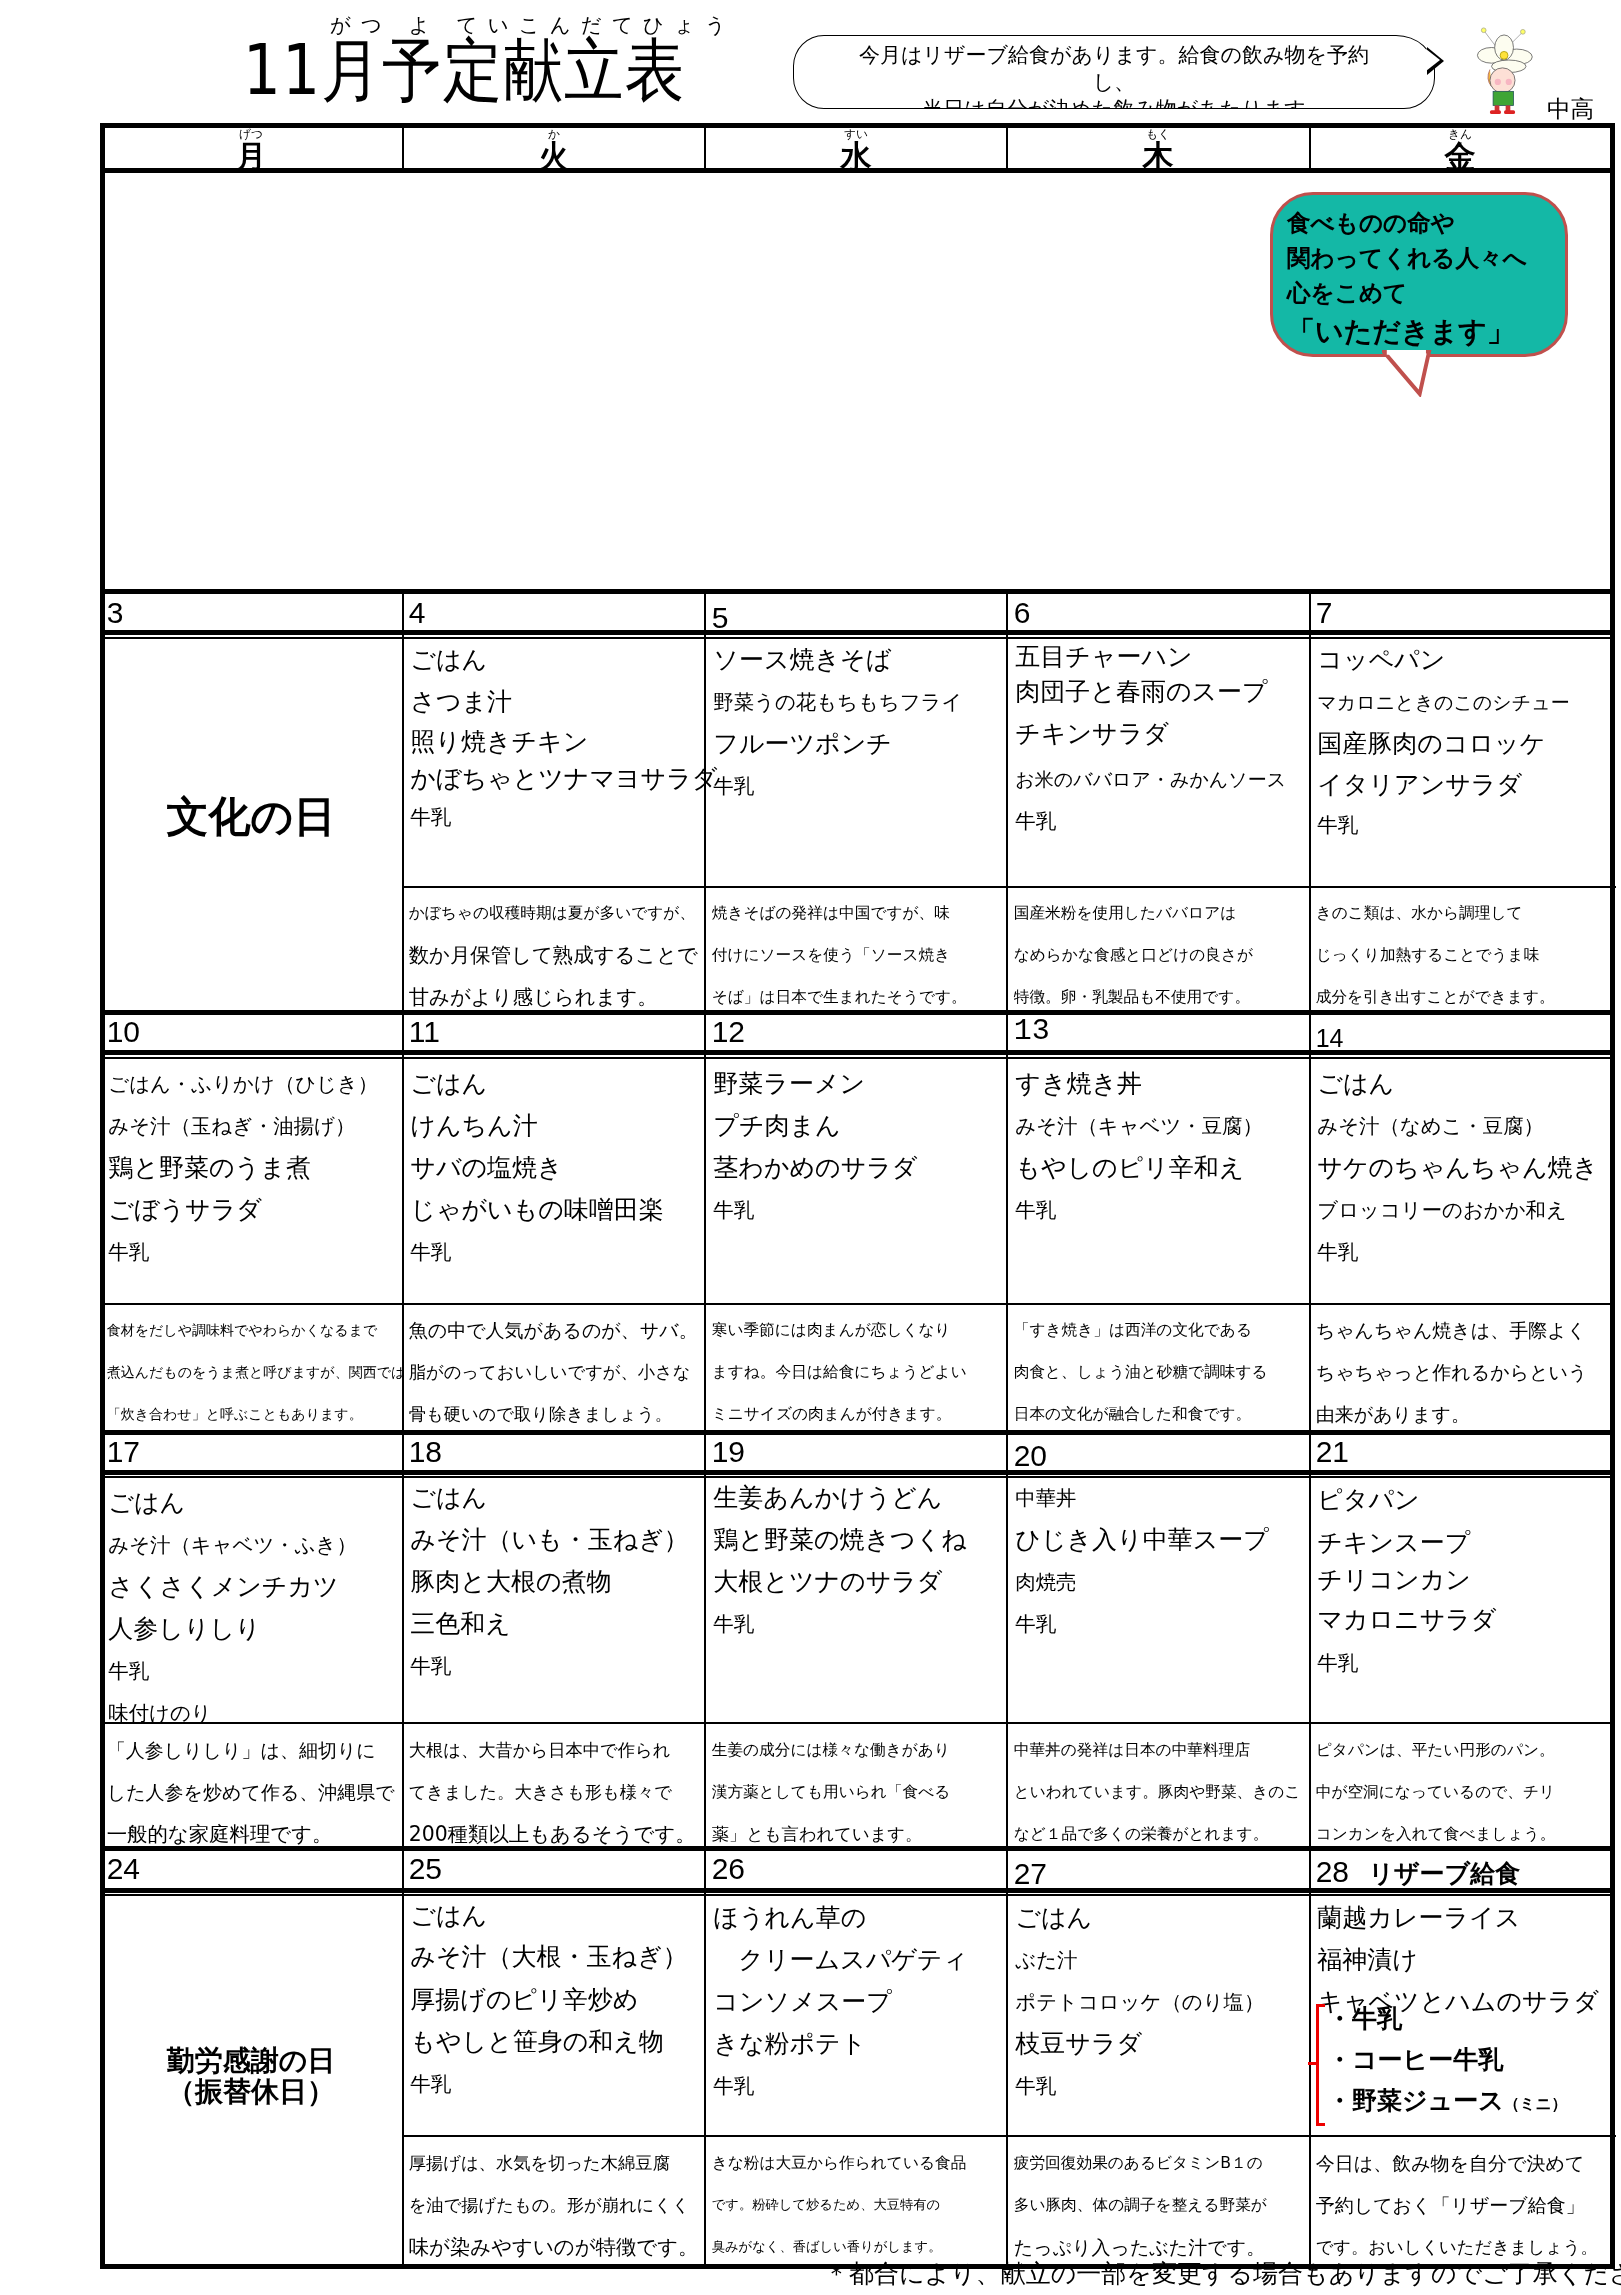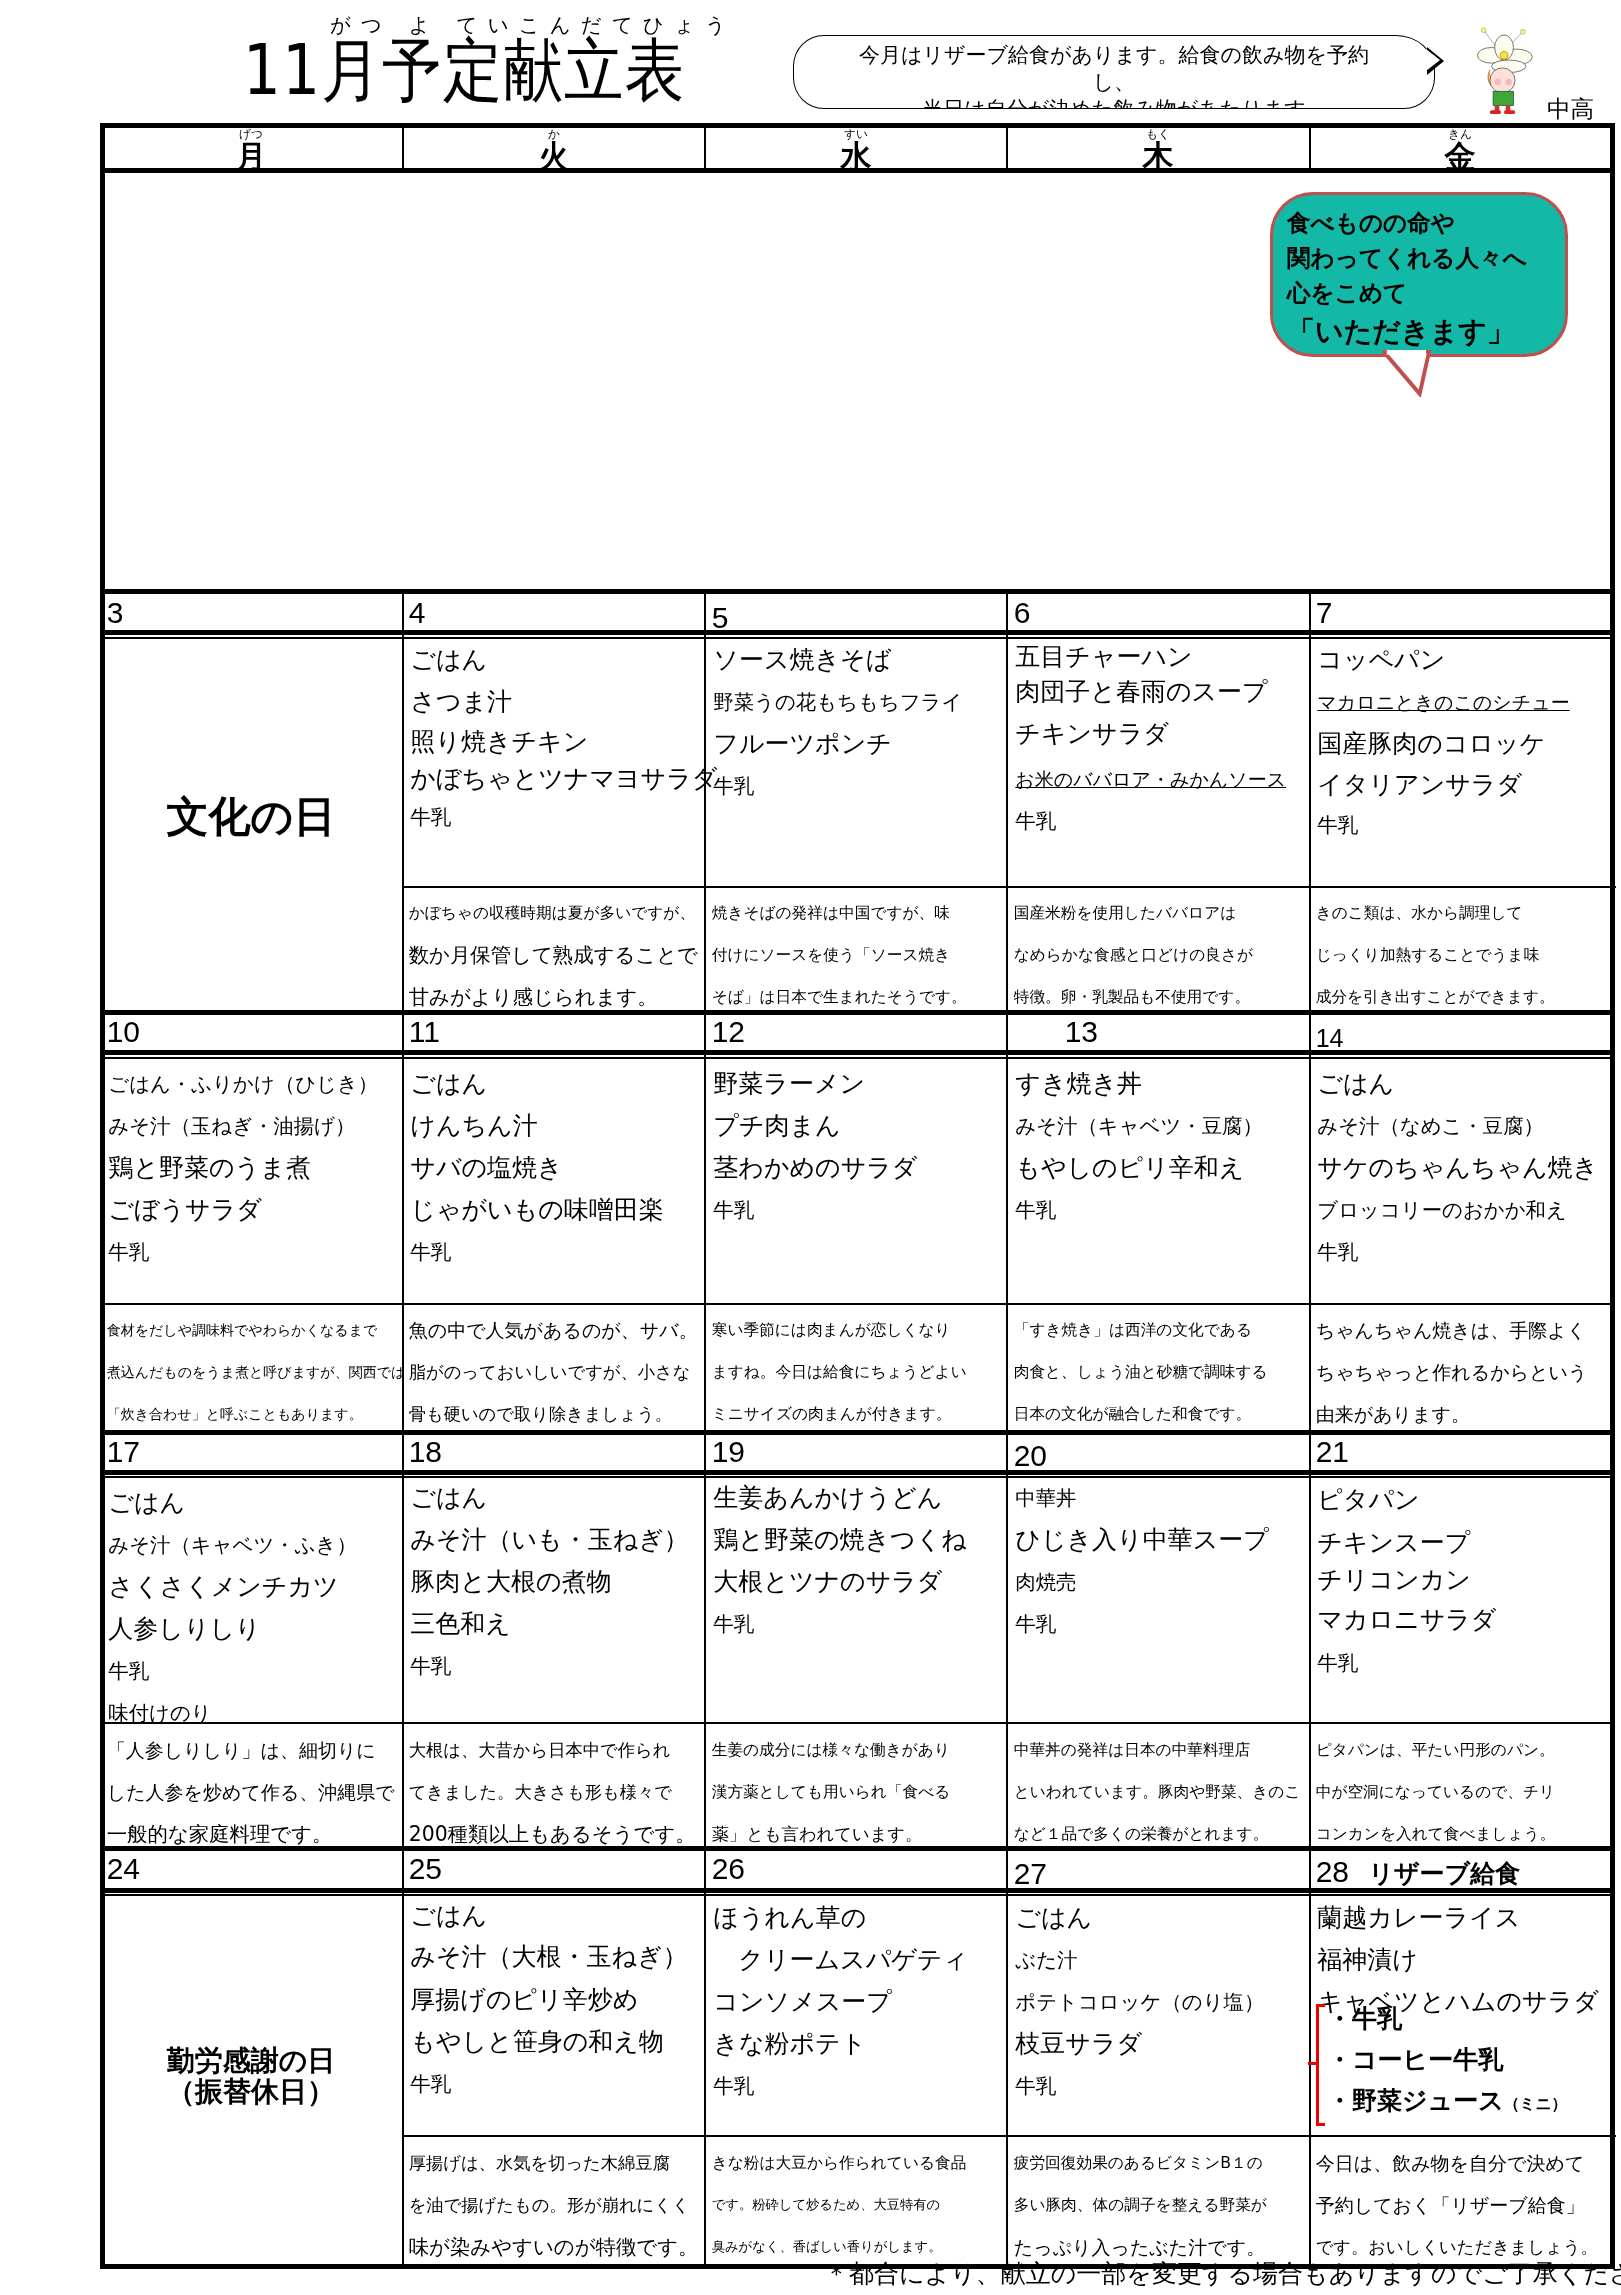--- a/index.html
+++ b/index.html
@@ -27,21 +27,21 @@
   .vline { position:absolute; width:2.4px; background:#000; }
 
   .dayhead { position:absolute; top:128px; width:302px; height:41px; text-align:center; }
   .dayhead .ruby { font-size:11.8px; line-height:12.6px; display:block; }
   .dayhead .kanji { font-size:31px; line-height:30px; font-weight:bold; display:block; }
 
   .datenum { position:absolute; font-size:30px; line-height:35px; padding-left:4.7px; font-family:"Liberation Sans", sans-serif; white-space:nowrap; }
   .menu { position:absolute; padding:4.7px 6.3px; box-sizing:border-box; font-size:25px; line-height:42px; }
   .menu .item { display:block; white-space:nowrap; }
   .menu .small { font-size:20.4px; }
-  .menu .xs { font-size:19px;text-decoration:underline; }
+  .menu .xs { font-size:19px; }
   .note { position:absolute; padding:3.1px 4.7px; box-sizing:border-box; font-size:19px; line-height:42px; white-space:nowrap; }
   .note .line { display:block; }
   .note.tiny { font-size:15.7px; }
 
   .holiday { position:absolute; text-align:center; font-weight:bold; font-family:"DejaVu Sans", sans-serif; }
 
   
   .bubble { left:1270px; top:192px; width:298px; height:165px; border:3.9px solid #c0504d; border-radius:43px; background:#14b8a6; box-sizing:border-box; padding:11px 14px; }
   .bubble .l { font-size:23.6px; line-height:35px; font-weight:bold; display:block; white-space:nowrap; }
   .bubble .big { font-size:28px; line-height:41px; font-weight:900; display:block; white-space:nowrap; }
@@ -210,21 +210,21 @@
 </div>
 <div class="note tiny" style="left:1311px;top:889px;width:302px;">
   <span class="line">きのこ類は、水から調理して</span>
   <span class="line">じっくり加熱することでうま味</span>
   <span class="line">成分を引き出すことができます。</span>
 </div>
 
 <div class="datenum" style="left:102px;top:1014px;">10</div>
 <div class="datenum" style="left:404px;top:1014px;">11</div>
 <div class="datenum" style="left:707px;top:1014px;">12</div>
-<div class="datenum" style="left:1060px;top:1014px;">13</div>
+<div class="datenum" style="left:1009px;top:1014px;font-family:Liberation Mono, monospace;">13</div>
 <div class="datenum" style="left:1311px;top:1021px;font-size:25px;">14</div>
 
 <div class="menu" style="left:102px;top:1058px;width:300px;">
   <span class="item small">ごはん・ふりかけ（ひじき）</span>
   <span class="item small">みそ汁（玉ねぎ・油揚げ）</span>
   <span class="item">鶏と野菜のうま煮</span>
   <span class="item">ごぼうサラダ</span>
   <span class="item small">牛乳</span>
 </div>
 <div class="menu" style="left:404px;top:1058px;width:300px;">

